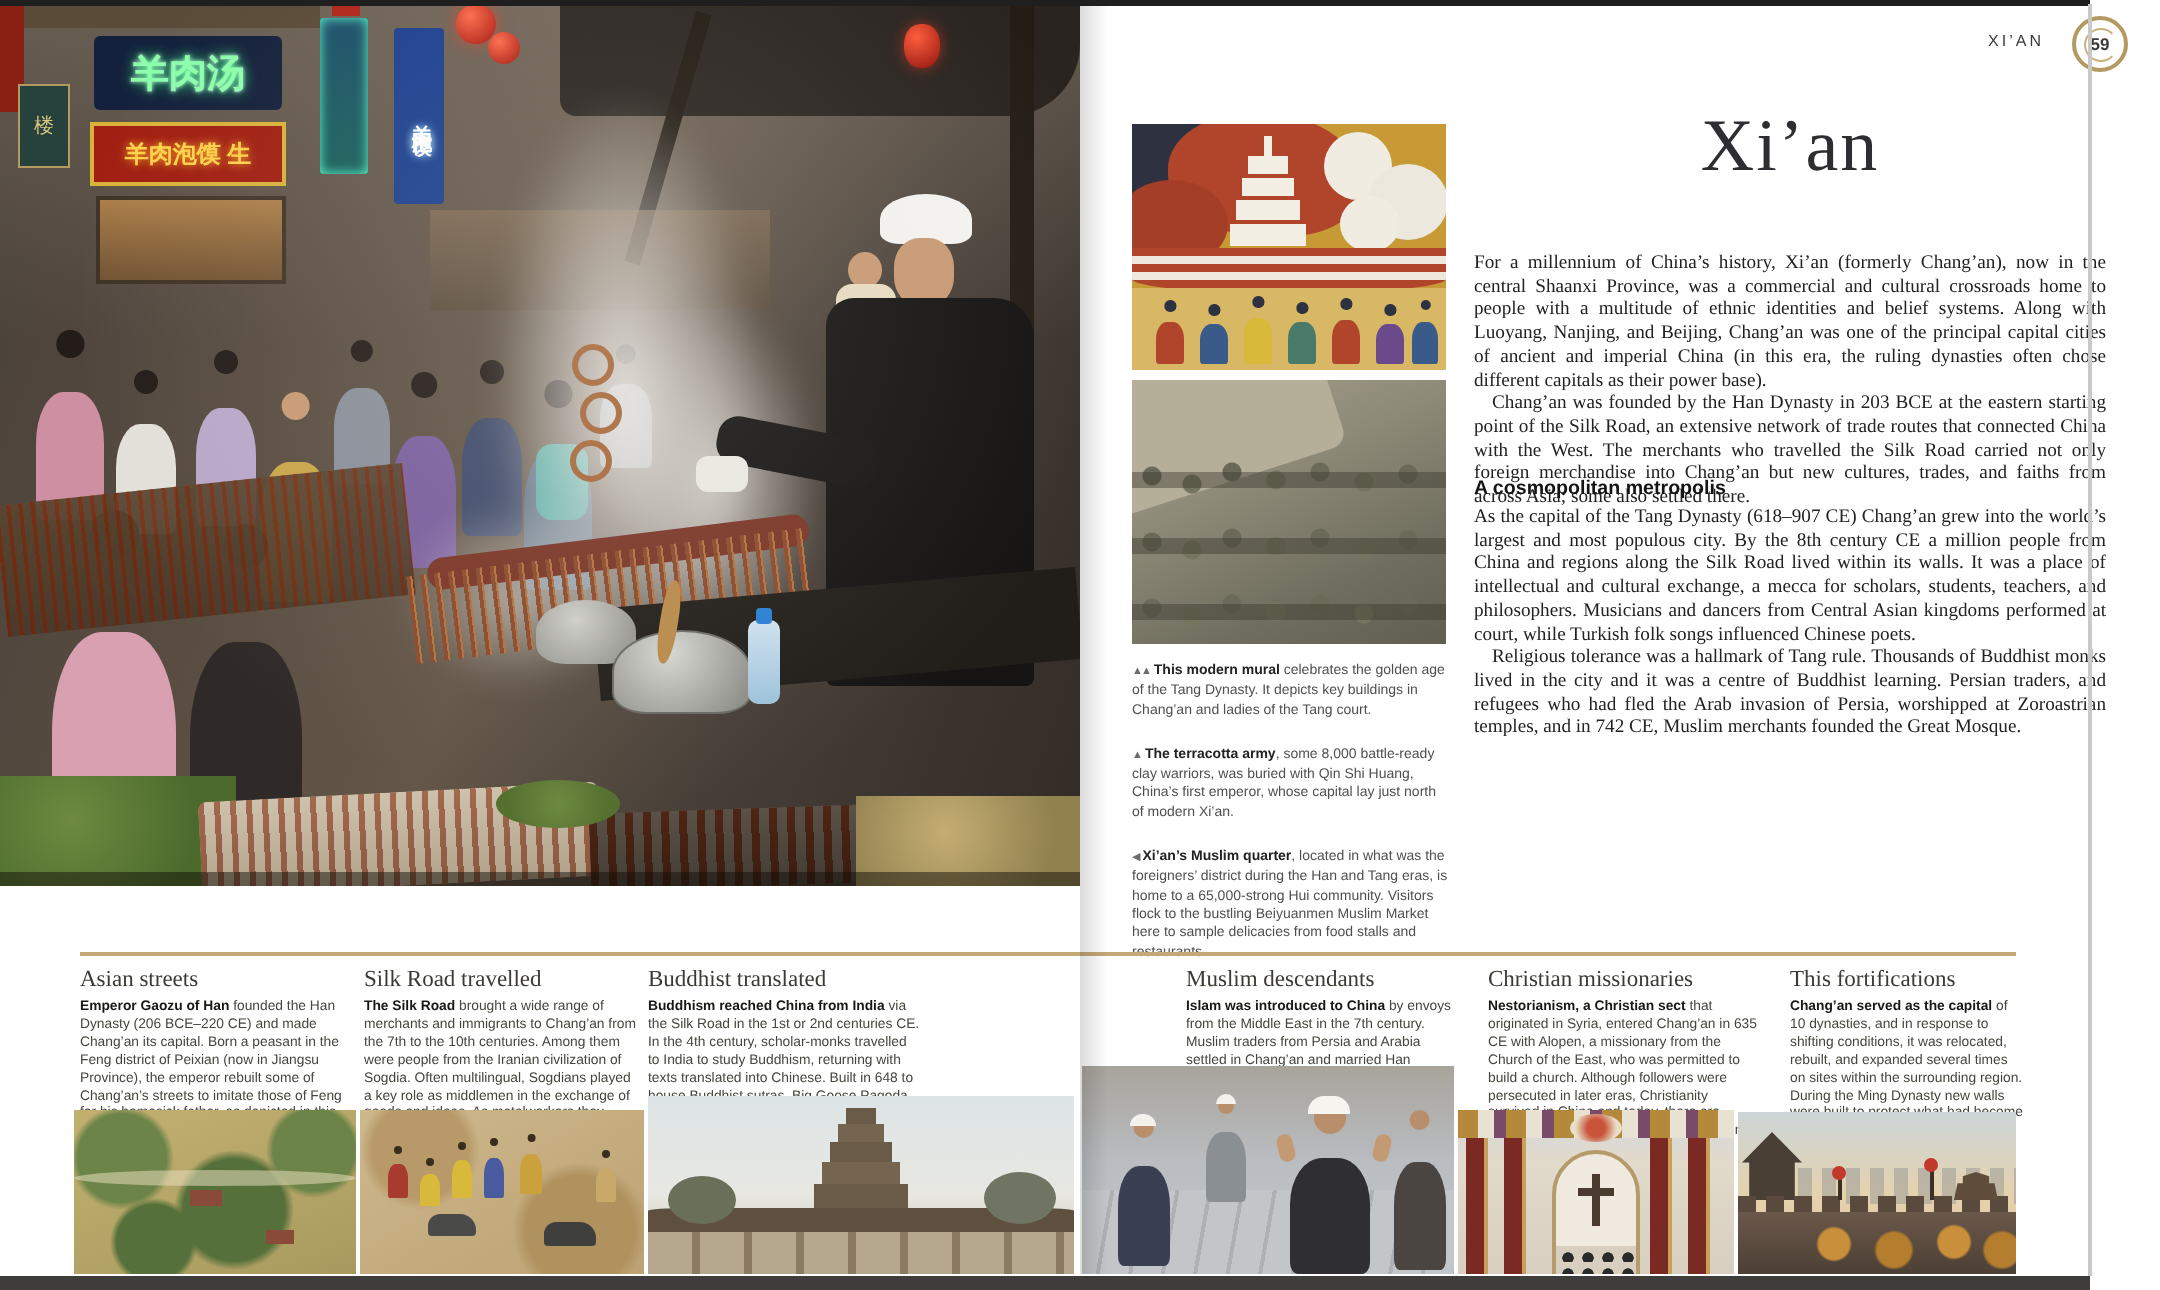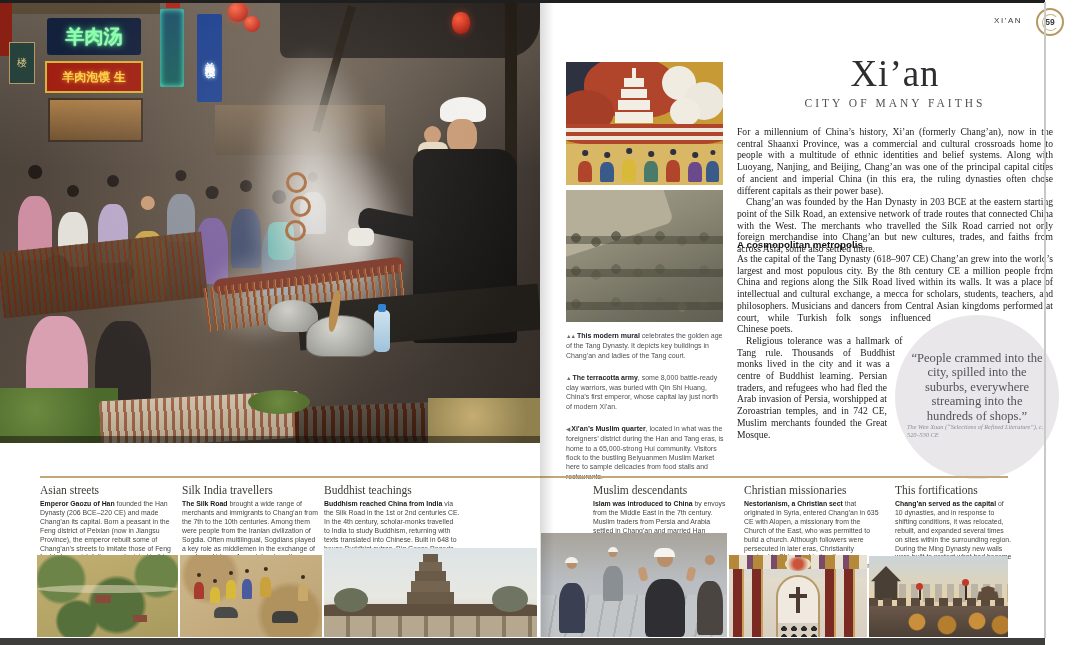--- a/index.html
+++ b/index.html
@@ -150,21 +150,20 @@
 
     <div class="ab" style="left:0;top:0;width:540px;height:443px;background:radial-gradient(ellipse at 55% 35%,rgba(225,218,210,.16),rgba(0,0,0,0) 62%);"></div>
   </div>
 
   <div class="ab running-head" style="left:930px;top:16px;width:92px;text-align:right;">XI’AN</div>
   <div class="ab page-ring" style="left:1036px;top:8px;">
     <span class="page-num">59</span>
   </div>
 
   <div class="ab title" style="left:737px;top:52px;width:316px;">Xi’an</div>
-  <div class="ab subtitle" style="left:737px;top:97px;width:316px;">CITY OF MANY FAITHS</div>
 
   <div class="ab ph" style="left:566px;top:62px;width:157px;height:123px;background:#c79a35;">
     <div class="ab" style="left:-12px;top:-10px;width:70px;height:58px;background:#2e3240;border-radius:45%;"></div>
     <div class="ab" style="left:18px;top:-6px;width:96px;height:62px;background:#b0452b;border-radius:50% 60% 40% 55%;"></div>
     <div class="ab" style="left:-8px;top:28px;width:56px;height:44px;background:#a53e26;border-radius:55%;"></div>
     <div class="ab" style="left:96px;top:4px;width:34px;height:34px;background:#f0ece2;border-radius:50%;"></div>
     <div class="ab" style="left:118px;top:20px;width:40px;height:38px;background:#ece8dd;border-radius:50%;"></div>
     <div class="ab" style="left:104px;top:36px;width:30px;height:28px;background:#f0ece2;border-radius:50%;"></div>
 
     <div class="ab" style="left:66px;top:6px;width:4px;height:12px;background:#f2eee4;"></div>
@@ -202,43 +201,37 @@
   </div>
 
   <div class="ab bodytext" style="left:737px;top:126px;width:316px;">
     <p>For a millennium of China’s history, Xi’an (formerly Chang’an), now in the central Shaanxi Province, was a commercial and cultural crossroads home to people with a multitude of ethnic identities and belief systems. Along with Luoyang, Nanjing, and Beijing, Chang’an was one of the principal capital cities of ancient and imperial China (in this era, the ruling dynasties often chose different capitals as their power base).</p>
     <p class="ind">Chang’an was founded by the Han Dynasty in 203 BCE at the eastern starting point of the Silk Road, an extensive network of trade routes that connected China with the West. The merchants who travelled the Silk Road carried not only foreign merchandise into Chang’an but new cultures, trades, and faiths from across Asia; some also settled there.</p>
   </div>
 
   <div class="ab" style="left:737px;top:239px;width:316px;">
     <h2 class="sec-head">A cosmopolitan metropolis</h2>
     <div class="bodytext">
-      <div class="quote-float">
-        <div class="quote-circle">
-          <p class="quote-text">“People crammed into the city, spilled into the suburbs, everywhere streaming into the hundreds of shops.”</p>
-          <p class="quote-attr">The Wen Xuan (“Selections of Refined Literature”), c. 520–530 CE</p>
-        </div>
-      </div>
       <p>As the capital of the Tang Dynasty (618–907 CE) Chang’an grew into the world’s largest and most populous city. By the 8th century CE a million people from China and regions along the Silk Road lived within its walls. It was a place of intellectual and cultural exchange, a mecca for scholars, students, teachers, and philosophers. Musicians and dancers from Central Asian kingdoms performed at court, while Turkish folk songs influenced Chinese poets.</p>
       <p class="ind">Religious tolerance was a hallmark of Tang rule. Thousands of Buddhist monks lived in the city and it was a centre of Buddhist learning. Persian traders, and refugees who had fled the Arab invasion of Persia, worshipped at Zoroastrian temples, and in 742 CE, Muslim merchants founded the Great Mosque.</p>
     </div>
   </div>
 
   <div class="ab ci-rule" style="left:40px;top:476px;width:968px;"></div>
 
   <div class="ab ci-col" style="left:40px;top:484px;width:136px;">
     <h3>Asian streets</h3>
     <p><b>Emperor Gaozu of Han</b><span> founded the Han Dynasty (206 BCE–220 CE) and made Chang’an its capital. Born a peasant in the Feng district of Peixian (now in Jiangsu Province), the emperor rebuilt some of Chang’an’s streets to imitate those of Feng for his homesick father, as depicted in this painting. He also relocated Feng’s residents to the capital.</span></p>
   </div>
   <div class="ab ci-col" style="left:182px;top:484px;width:136px;">
-    <h3>Silk India travellers</h3>
+    <h3>Silk Road travelled</h3>
     <p><b>The Silk Road</b><span> brought a wide range of merchants and immigrants to Chang’an from the 7th to the 10th centuries. Among them were people from the Iranian civilization of Sogdia. Often multilingual, Sogdians played a key role as middlemen in the exchange of goods and ideas. As metalworkers they brought new styles to their Chinese counterparts.</span></p>
   </div>
   <div class="ab ci-col" style="left:324px;top:484px;width:136px;">
-    <h3>Buddhist teachings</h3>
+    <h3>Buddhist translated</h3>
     <p><b>Buddhism reached China from India</b><span> via the Silk Road in the 1st or 2nd centuries CE. In the 4th century, scholar-monks travelled to India to study Buddhism, returning with texts translated into Chinese. Built in 648 to house Buddhist sutras, Big Goose Pagoda in Chang’an was famously extended by Wu Zetian in 704.</span></p>
   </div>
   <div class="ab ci-col" style="left:744px;top:484px;width:136px;">
     <h3>Christian missionaries</h3>
     <p><b>Nestorianism, a Christian sect</b><span> that originated in Syria, entered Chang’an in 635 CE with Alopen, a missionary from the Church of the East, who was permitted to build a church. Although followers were persecuted in later eras, Christianity survived in China and today, there are around 12 million Catholics and 30 million Protestants.</span></p>
   </div>
   <div class="ab ci-col" style="left:593px;top:484px;width:136px;">
     <h3>Muslim descendants</h3>
     <p><b>Islam was introduced to China</b><span> by envoys from the Middle East in the 7th century. Muslim traders from Persia and Arabia settled in Chang’an and married Han Chinese women. Their children became known as Hui, now one of China’s 56 ethnic groups.</span></p>
   </div>

